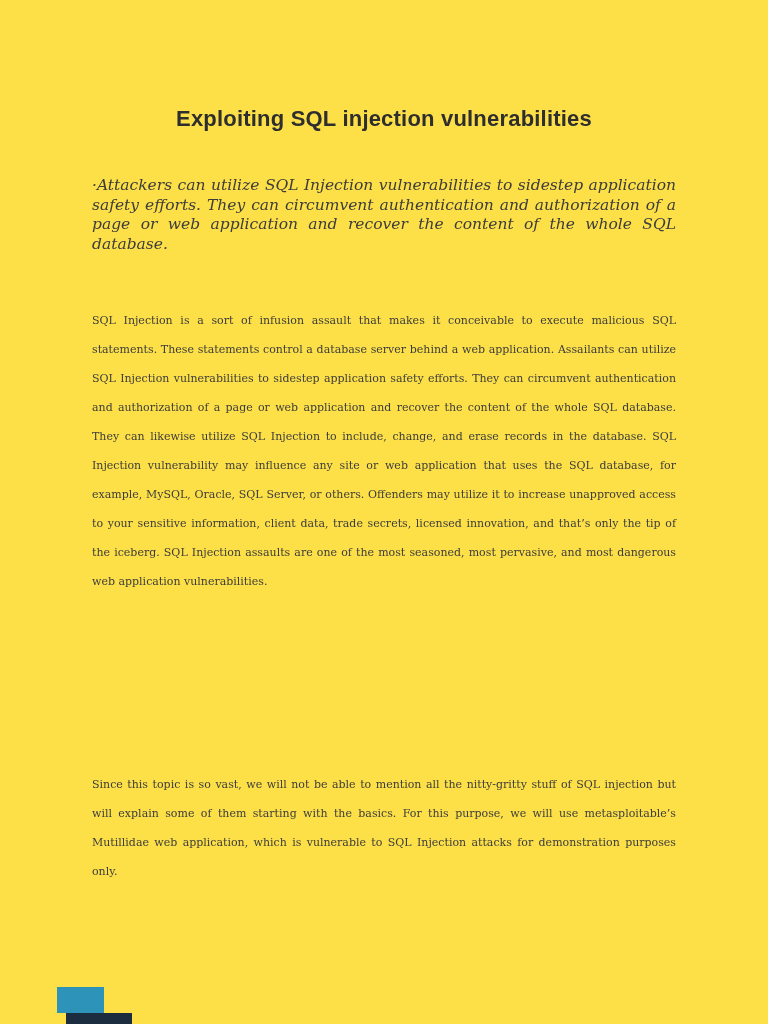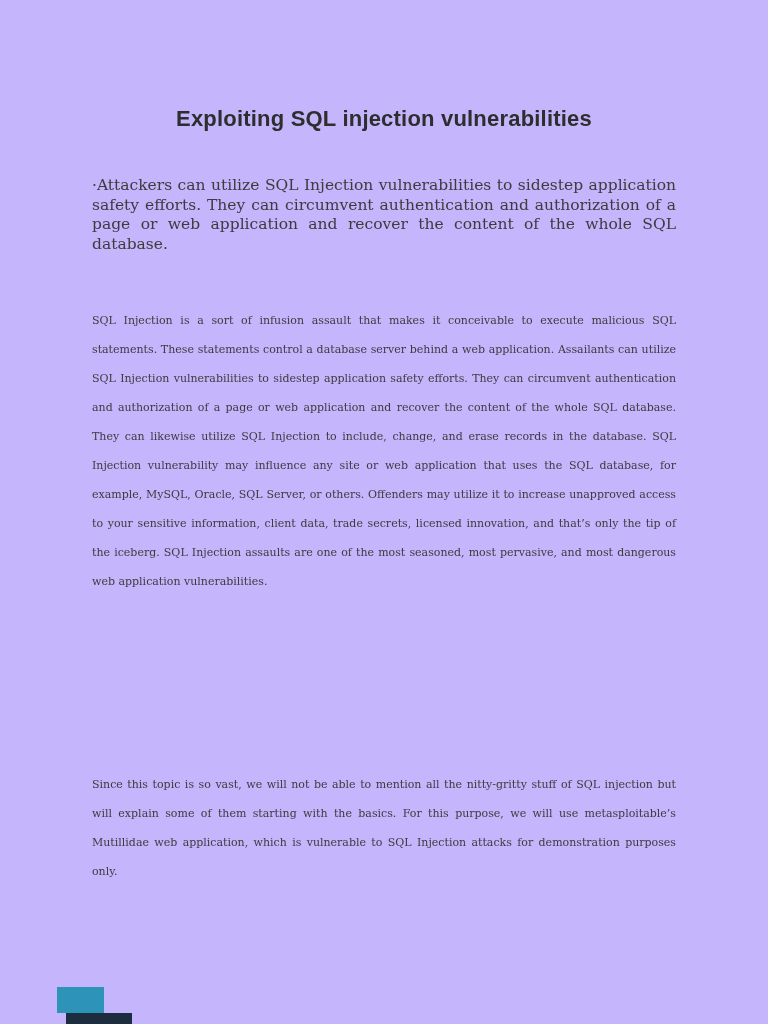--- a/index.html
+++ b/index.html
@@ -1,21 +1,21 @@
 <!DOCTYPE html>
 <html><head>
 <meta charset="utf-8">
 <style>
   * { margin: 0; padding: 0; box-sizing: border-box; }
   html, body { background: #ffffff; }
   .page {
     position: relative;
     width: 768px;
     height: 1024px;
-    background: #c4b5fd;
+    background: #fde047;
     overflow: hidden;
     font-family: "DejaVu Serif", "Liberation Serif", serif;
     color: #383838;
     padding-left: 37px;
   }
   .doc-title {
     position: absolute;
     top: 106px;
     left: 0;
     width: 768px;
@@ -24,20 +24,21 @@
     font-weight: bold;
     font-size: 22px;
     color: #2e2e2e;
     letter-spacing: 0.2px;
   }
   .lead-paragraph {
     position: absolute;
     top: 176px;
     left: 92px;
     width: 584px;
+    font-style: italic;
     font-size: 15.5px;
     line-height: 19.5px;
     text-align: justify;
     color: #3c3c3c;
   }
   .body-paragraph {
     position: absolute;
     left: 92px;
     width: 584px;
     font-size: 11px;

